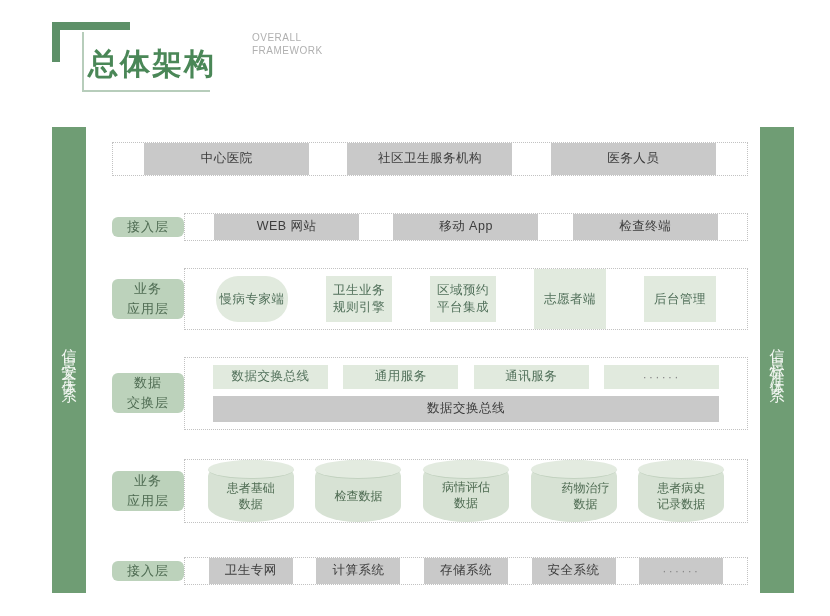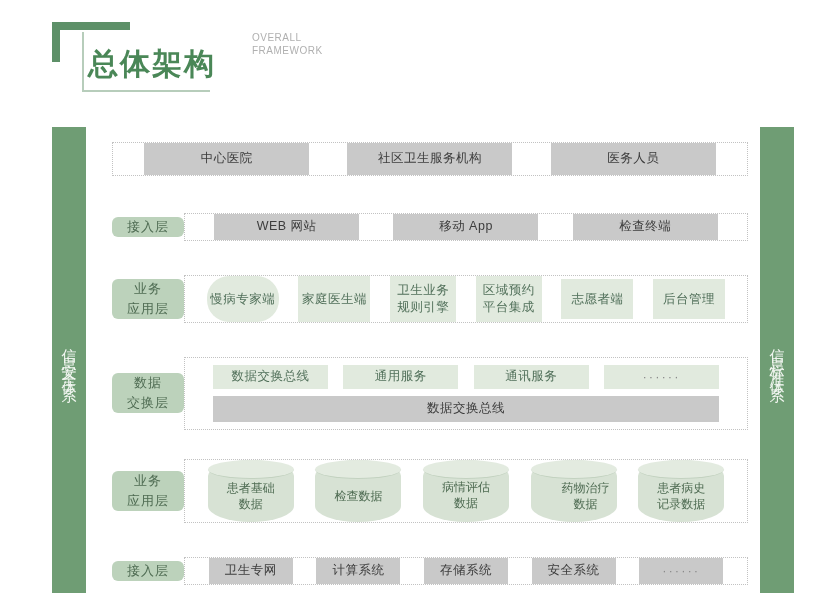--- a/index.html
+++ b/index.html
@@ -142,27 +142,26 @@
     </div>
   </div>
 
   <div class="row" style="top:263px; width:636px; height:72px;">
     <div class="layer-label">
       <div>业务</div>
       <div>应用层</div>
     </div>
     <div class="dotted-box">
       <div class="chip chip-green" style="width:72px;height:46px;white-space:pre-line;border-radius:22px;">慢病专家端</div>
-      <div class="chip chip-green" style="width:72px;height:46px;white-space:pre-line;">家庭医生端</div>
       <div class="chip chip-green" style="width:66px;height:46px;white-space:pre-line;">卫生业务
 规则引擎</div>
       <div class="chip chip-green" style="width:66px;height:46px;white-space:pre-line;">区域预约
 平台集成</div>
-      <div class="chip chip-green" style="width:72px;height:40px;white-space:pre-line;">志愿者端</div>
-      <div class="chip chip-green" style="width:72px;height:40px;white-space:pre-line;">后台管理</div>
+      <div class="chip chip-green" style="width:72px;height:60px;white-space:pre-line;">志愿者端</div>
+      <div class="chip chip-green" style="width:72px;height:46px;white-space:pre-line;">后台管理</div>
     </div>
   </div>
 
   <div class="row" style="top:354px; width:636px; height:78px;">
     <div class="layer-label">
       <div>数据</div>
       <div>交换层</div>
     </div>
     <div class="dotted-box col">
       <div class="inner-line">

